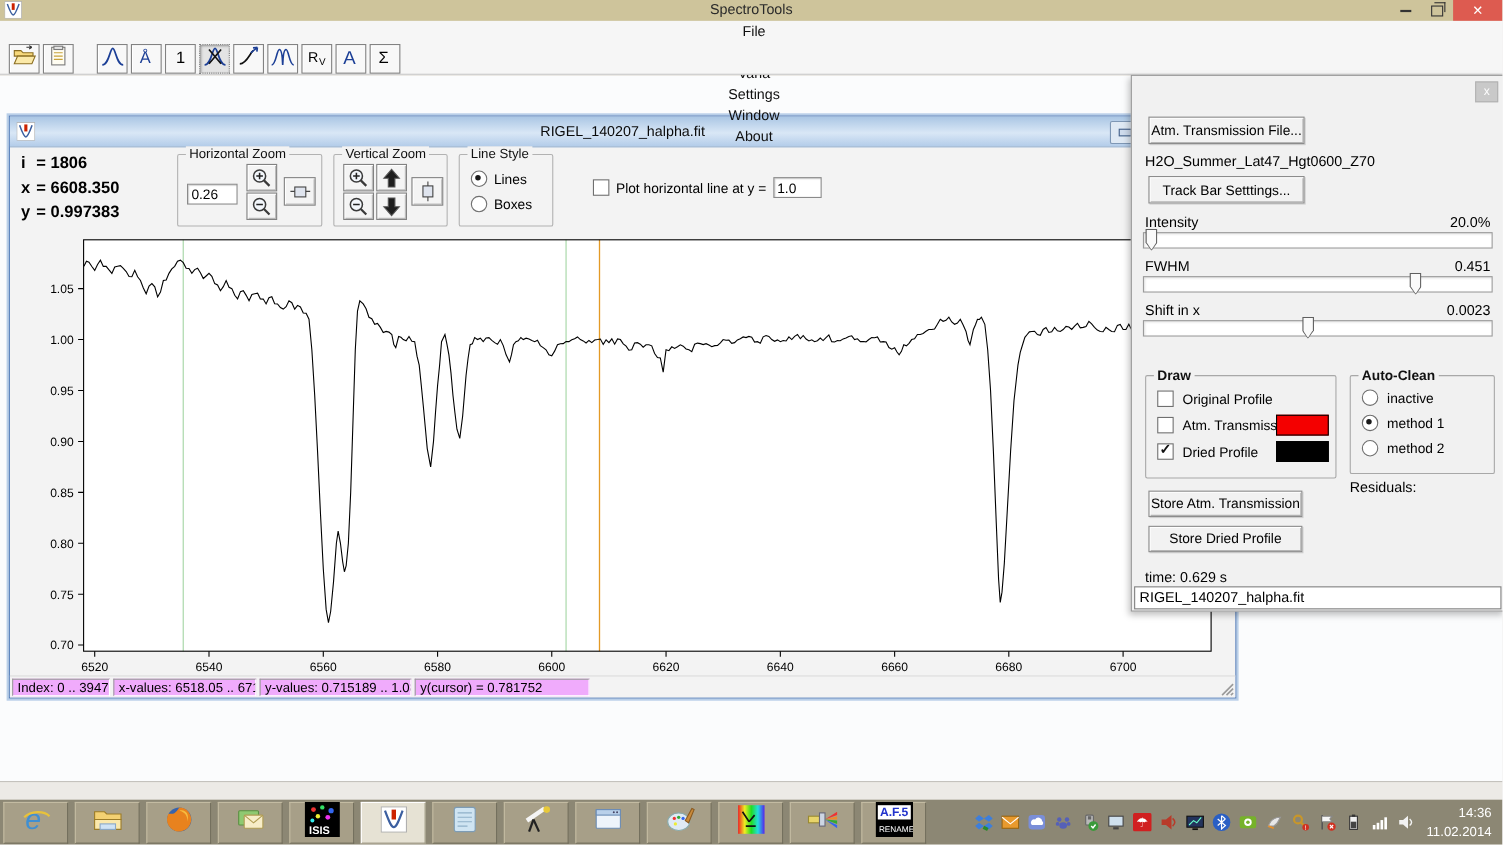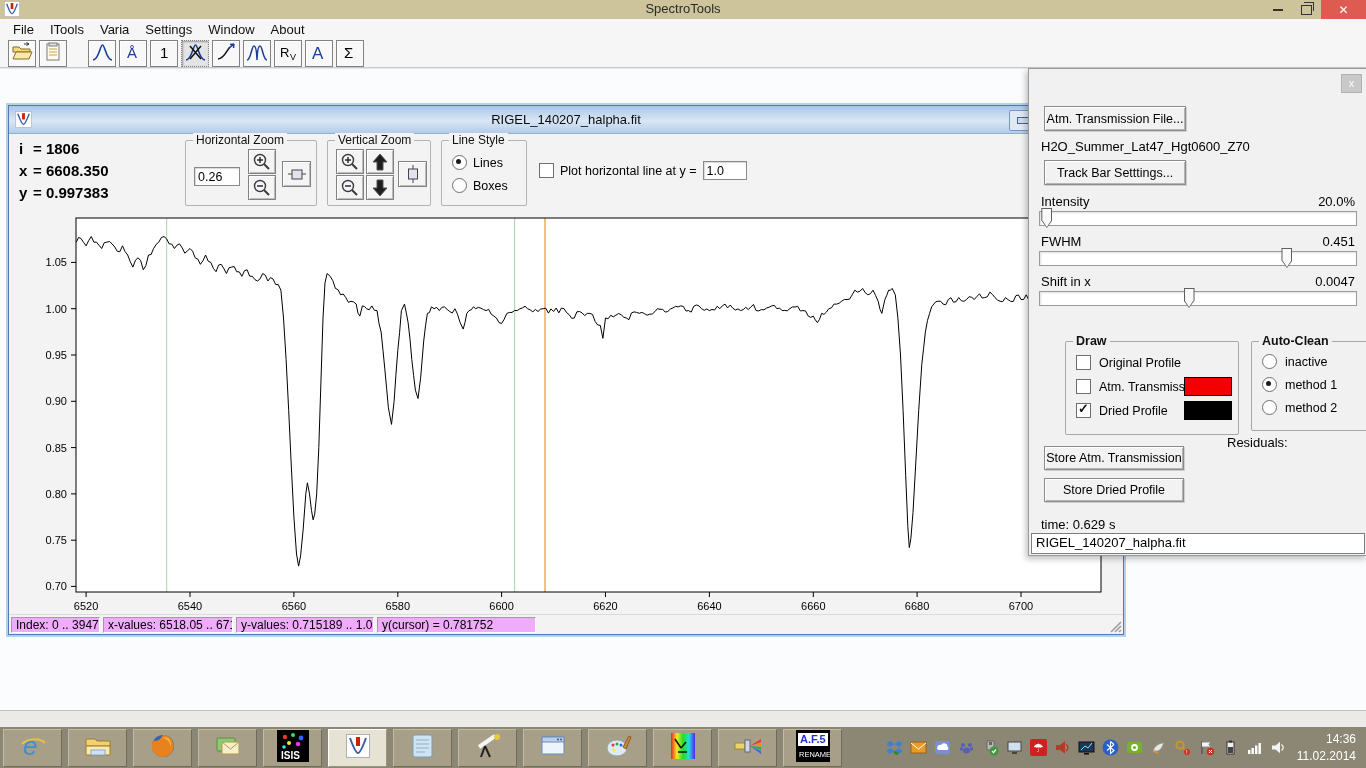--- a/index.html
+++ b/index.html
@@ -10,21 +10,21 @@
   .titlebar{position:absolute;left:0;top:0;width:100%;height:19px;background:#cec49b;z-index:5;}
   .tb-appicon{position:absolute;left:4px;top:1px;width:16px;height:16px;}
   .tb-title{position:absolute;left:0;right:0;top:1px;text-align:center;font-size:13px;color:#2a2a2a;}
   .tb-ctrls{position:absolute;right:0;top:0;height:19px;display:flex;}
   .tb-btn{width:29px;height:19px;display:flex;align-items:center;justify-content:center;color:#222;}
   .min-glyph{width:10px;height:2px;background:#333;display:block;}
   .restore-glyph{width:9px;height:8px;border:1px solid #333;position:relative;background:transparent;}
   .restore-glyph::before{content:"";position:absolute;left:2px;top:-4px;width:9px;height:8px;border:1px solid #333;border-bottom:none;border-left:none;}
   .tb-close{width:45px;background:#dd5b50;color:#fff;font-size:12px;}
 
-  .menubar{position:absolute;left:0;top:19px;width:100%;height:21px;background:#f6f6f6;display:flex;align-items:center;padding-left:5px;box-sizing:border-box;z-index:5;}
+  .menubar{position:absolute;left:0;top:19px;width:100%;height:21px;background:#f6f6f6;display:flex;align-items:center;padding-left:5px;box-sizing:border-box;z-index:5;flex-direction:column;}
   .menu-item{padding:2px 8px;font-size:13px;color:#101010;cursor:default;}
 
   .toolbar{position:absolute;left:0;top:40px;width:100%;height:28px;background:#f6f6f6;border-bottom:1px solid #c9c9c9;display:flex;align-items:center;padding-left:8px;box-sizing:border-box;z-index:5;}
   .tool-btn{width:26px;height:25px;border:1px solid #828282;background:#f8f8f8;display:flex;align-items:center;justify-content:center;margin-right:3px;box-shadow:inset 1px 1px 0 #fff;}
   .tool-btn.pressed{background:#e4e4e4;box-shadow:inset 1px 1px 2px #9a9a9a;border-style:dotted;}
   .tool-gap{width:18px;}
 
   .mdi{position:absolute;left:0;top:69px;width:100%;height:641px;background:#fbfcfd;z-index:1;}
   .bottom-strip{position:absolute;left:0;top:710px;width:100%;height:17px;background:#eceae6;border-top:1px solid #c4c2bd;}
 
@@ -33,21 +33,21 @@
   .iwin-titlebar{position:absolute;left:0;top:0;right:0;height:27px;background:linear-gradient(#aac6e4,#d9e7f6 55%,#b3cce9);border-bottom:1px solid #93afcf;}
   .iwin-icon{position:absolute;left:6px;top:5px;width:17px;height:17px;}
   .iwin-title{position:absolute;left:0;right:0;top:6px;text-align:center;font-size:13px;color:#0a0a0a;}
   .iwin-collapse{position:absolute;right:86px;top:4px;width:26px;height:19px;background:#dfe9f4;border:1px solid #7e97b5;border-radius:2px;display:flex;align-items:center;justify-content:center;}
   .iwin-collapse span{width:10px;height:5px;border:1px solid #44618a;background:#cfdced;display:block;}
 
   .controls{position:absolute;left:0;top:28px;right:0;height:76px;}
   .readout{position:absolute;left:10px;top:6px;font-weight:bold;font-size:15px;color:#000;}
   .readout div{height:22px;display:flex;}
   .readout .rl{width:14px;}
-  .grp{position:absolute;border:1px solid #b2b2b2;border-radius:2px;margin-left:24px;}
+  .grp{position:absolute;border:1px solid #b2b2b2;border-radius:2px;}
   .grp-title{position:absolute;top:-8px;left:7px;background:#f3f3f3;padding:0 3px;font-size:12px;color:#111;}
   .grp-title.b{font-weight:bold;font-size:12.5px;}
   .fld{background:#fff;border:1px solid #8a8a8a;box-shadow:inset 1px 1px 1px #d8d8d8;font-size:12.5px;padding:1px 3px;box-sizing:border-box;font-family:"Liberation Sans",sans-serif;}
   .sbtn{position:absolute;border:1px solid #828282;background:#f4f4f4;box-shadow:inset 1px 1px 0 #fff, inset -1px -1px 0 #bdbdbd;display:flex;align-items:center;justify-content:center;}
   .radio{width:13px;height:13px;border:1px solid #6f6f6f;border-radius:50%;background:#fff;display:inline-block;position:relative;flex:none;}
   .radio.sel::after{content:"";position:absolute;left:3px;top:3px;width:5px;height:5px;border-radius:50%;background:#1a1a1a;}
   .cb{width:13px;height:13px;border:1px solid #6f6f6f;background:#fff;display:inline-block;position:relative;flex:none;}
   .cb.chk::after{content:"\2713";position:absolute;left:1px;top:-3px;font-size:13px;font-weight:bold;color:#111;}
   .ctl-row{display:flex;align-items:center;gap:6px;font-size:12.5px;color:#000;position:absolute;}
 
@@ -375,21 +375,21 @@
             </span>
           </div>
           <div class="lbl" style="left: 12px; top: 137px;">FWHM</div>
           <div class="lbl" style="right: 12px; top: 137px;">0.451</div>
           <div class="sl-track" style="top: 154px;">
             <span class="sl-thumb" style="left: calc(78% - 5px);">
               <i></i>
             </span>
           </div>
           <div class="lbl" style="left: 12px; top: 177px;">Shift in x</div>
-          <div class="lbl" style="right: 12px; top: 177px;">0.0047</div>
+          <div class="lbl" style="right: 12px; top: 177px;">0.0023</div>
           <div class="sl-track" style="top: 194px;">
             <span class="sl-thumb" style="left: calc(47% - 5px);">
               <i></i>
             </span>
           </div>
         </div>
 
       <div class="grp" style="left:12px;top:244px;width:172px;height:92px;border-color:#a8a8a8;">
         <span class="grp-title b" style="background:#f1f1f1;">Draw</span>
         <div id="draw-items">

